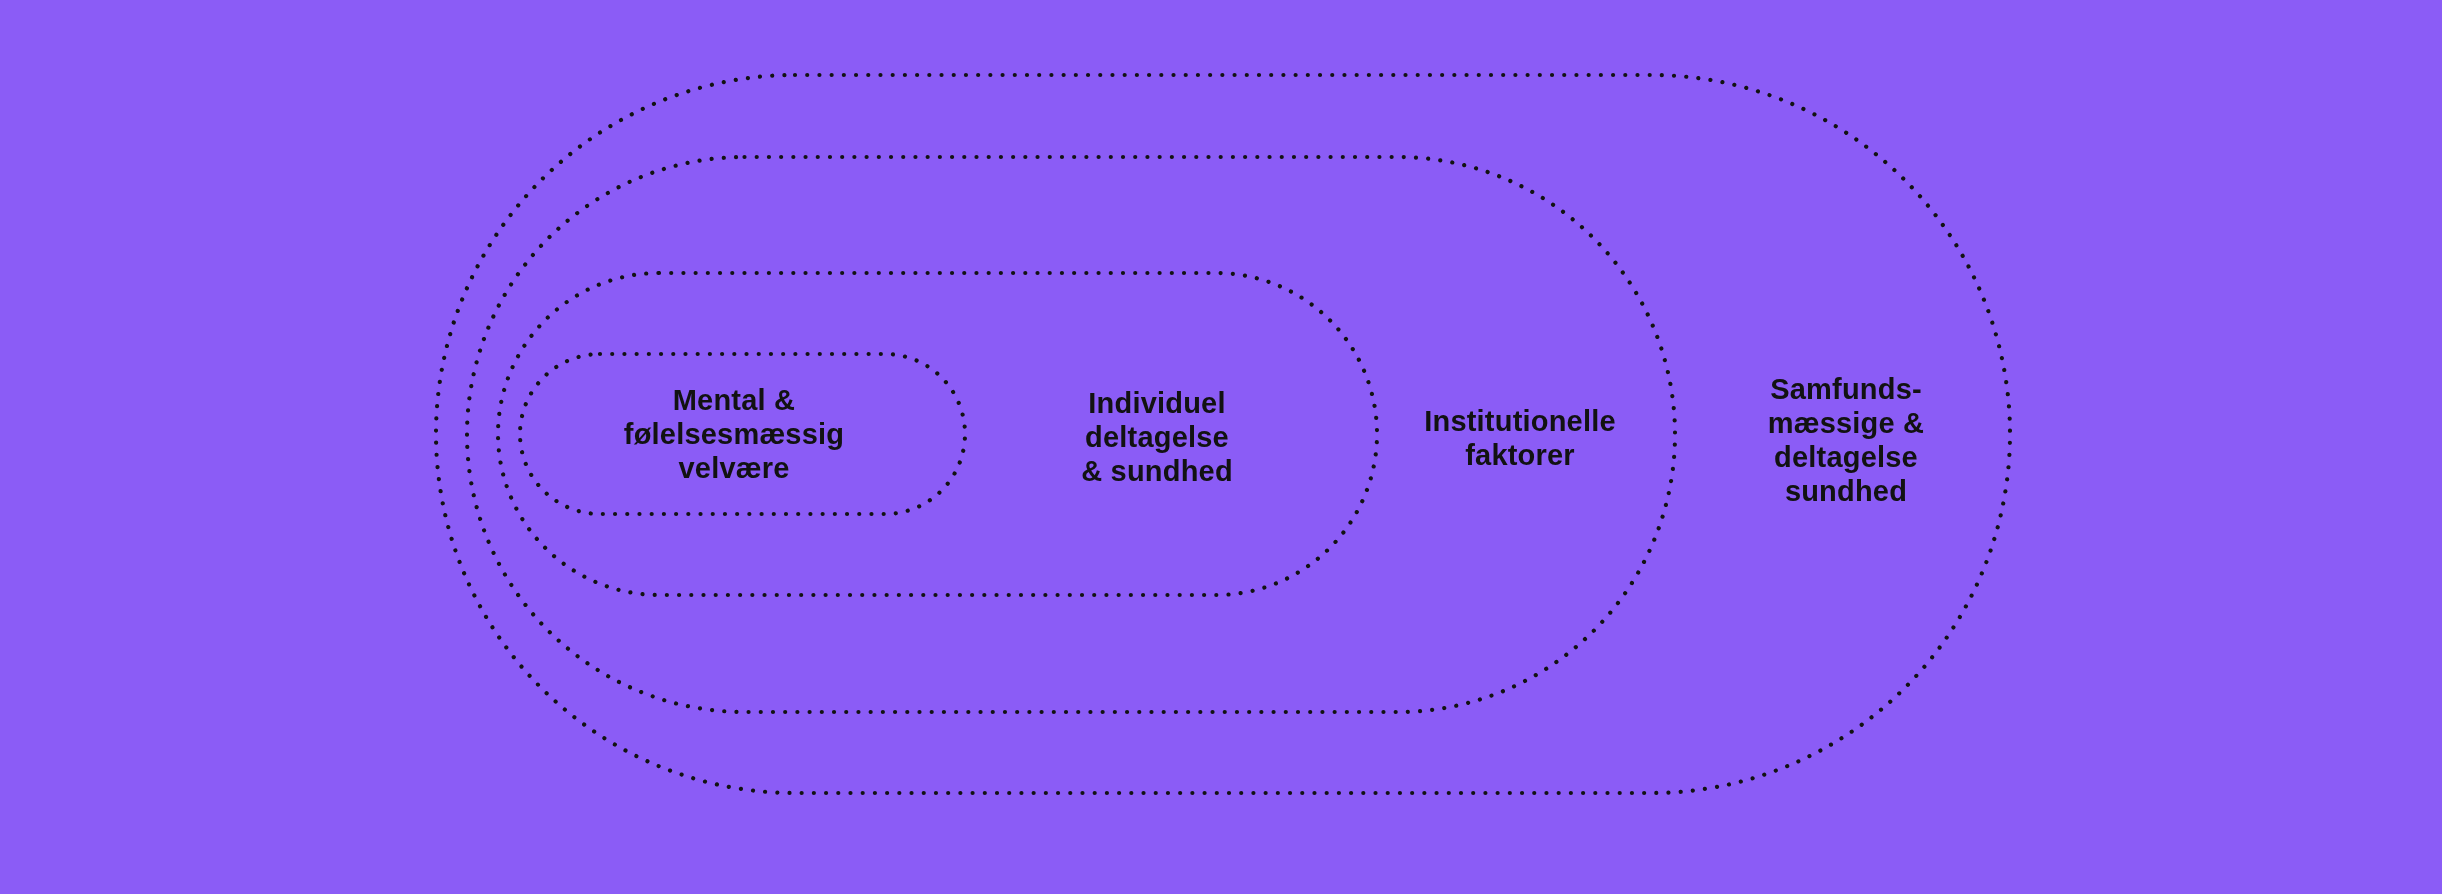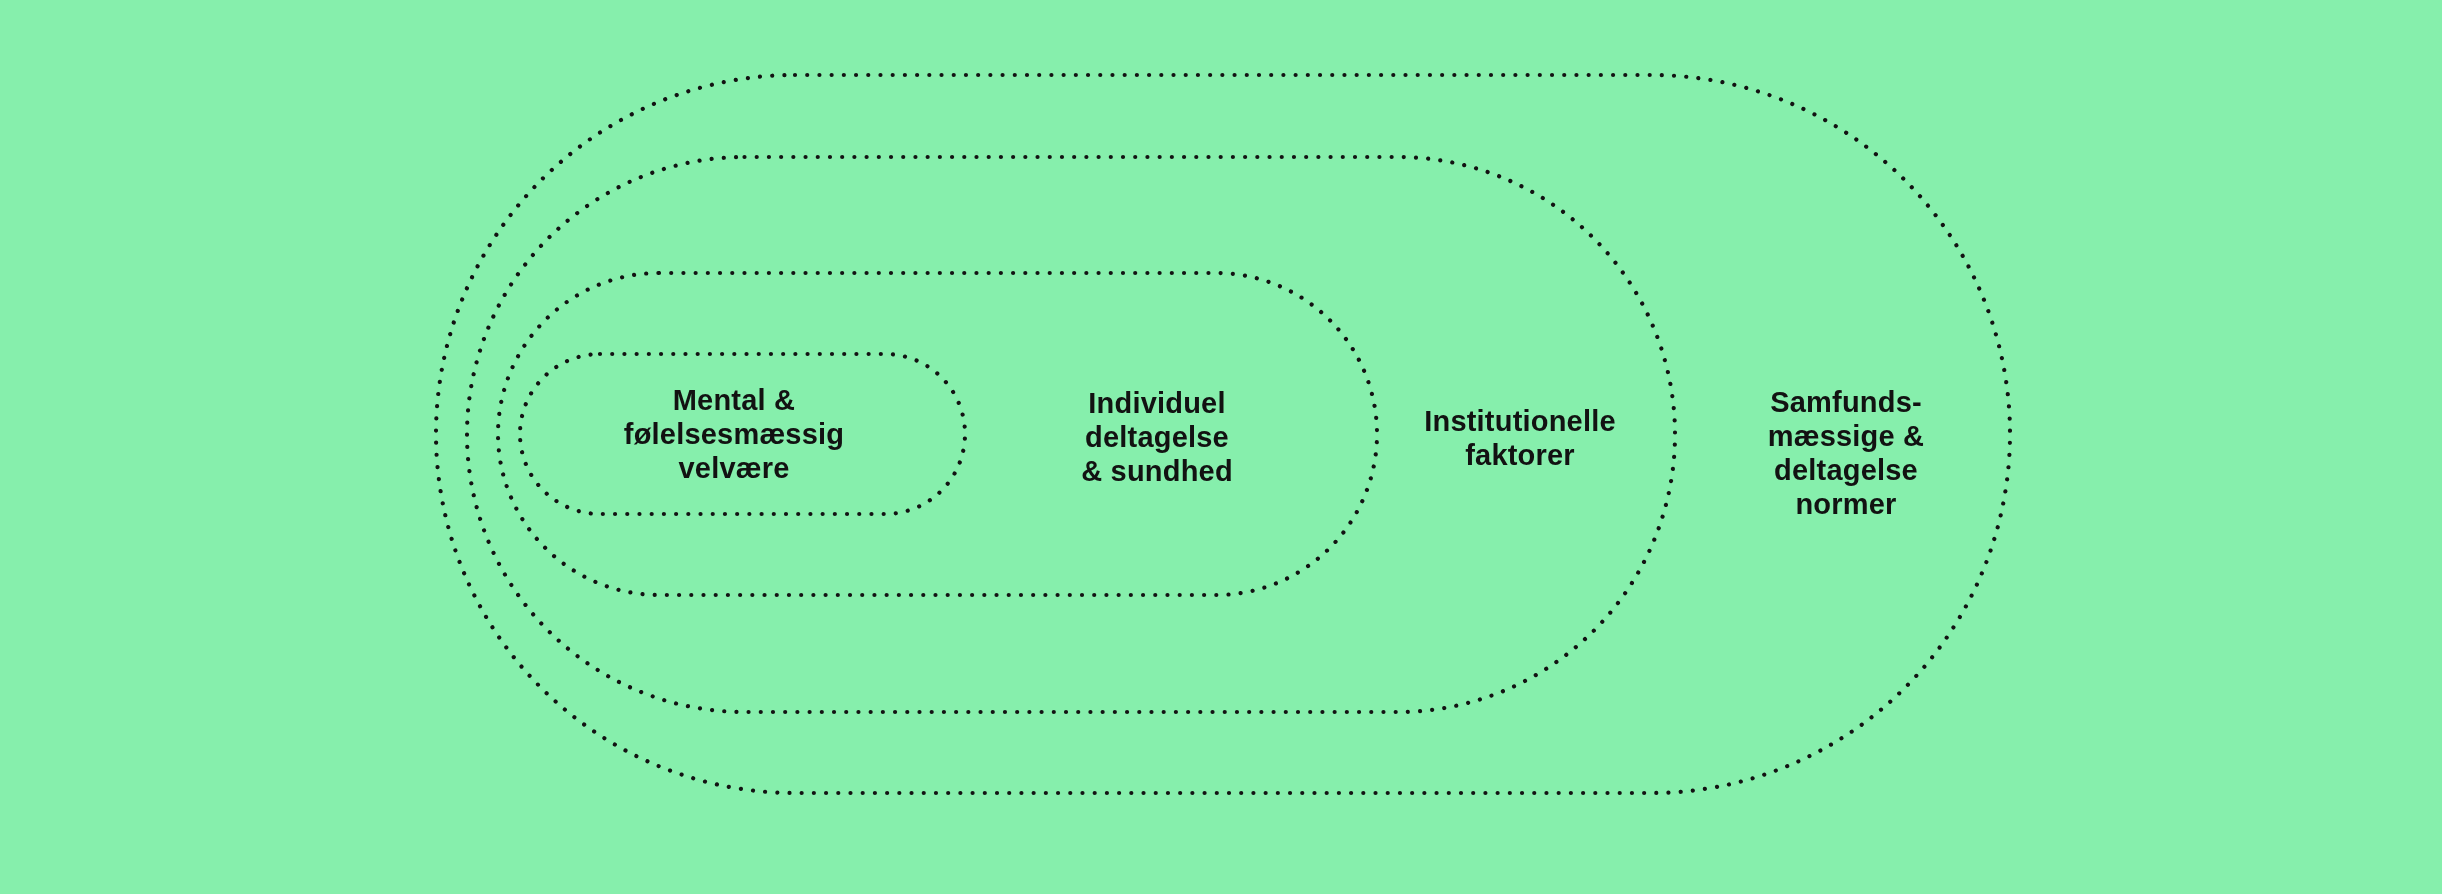--- a/index.html
+++ b/index.html
@@ -4,21 +4,21 @@
 <style>
   html, body {
     margin: 0;
     padding: 0;
     background: #ffffff;
   }
   .canvas {
     position: relative;
     width: 2442px;
     height: 894px;
-    background: #86efac;
+    background: #8b5cf6;
     overflow: hidden;
     font-family: "Liberation Sans", sans-serif;
   }
   .rings-svg {
     position: absolute;
     left: 0;
     top: 0;
     width: 2442px;
     height: 894px;
     display: block;
@@ -64,20 +64,20 @@
     <span class="line">Institutionelle</span>
     <span class="line">faktorer</span>
   </div>
 
   <div class="ring-label" style="left: 1157px; top: 437px;">
     <span class="line">Individuel</span>
     <span class="line">deltagelse</span>
     <span class="line">&amp; sundhed</span>
   </div>
 
-  <div class="ring-label" style="left: 1846px; top: 453px;">
+  <div class="ring-label" style="left: 1846px; top: 440px;">
     <span class="line">Samfunds-</span>
     <span class="line">mæssige &amp;</span>
     <span class="line">deltagelse</span>
-    <span class="line">normer</span>
+    <span class="line">sundhed</span>
   </div>
 
 </div>
 
 </body></html>

